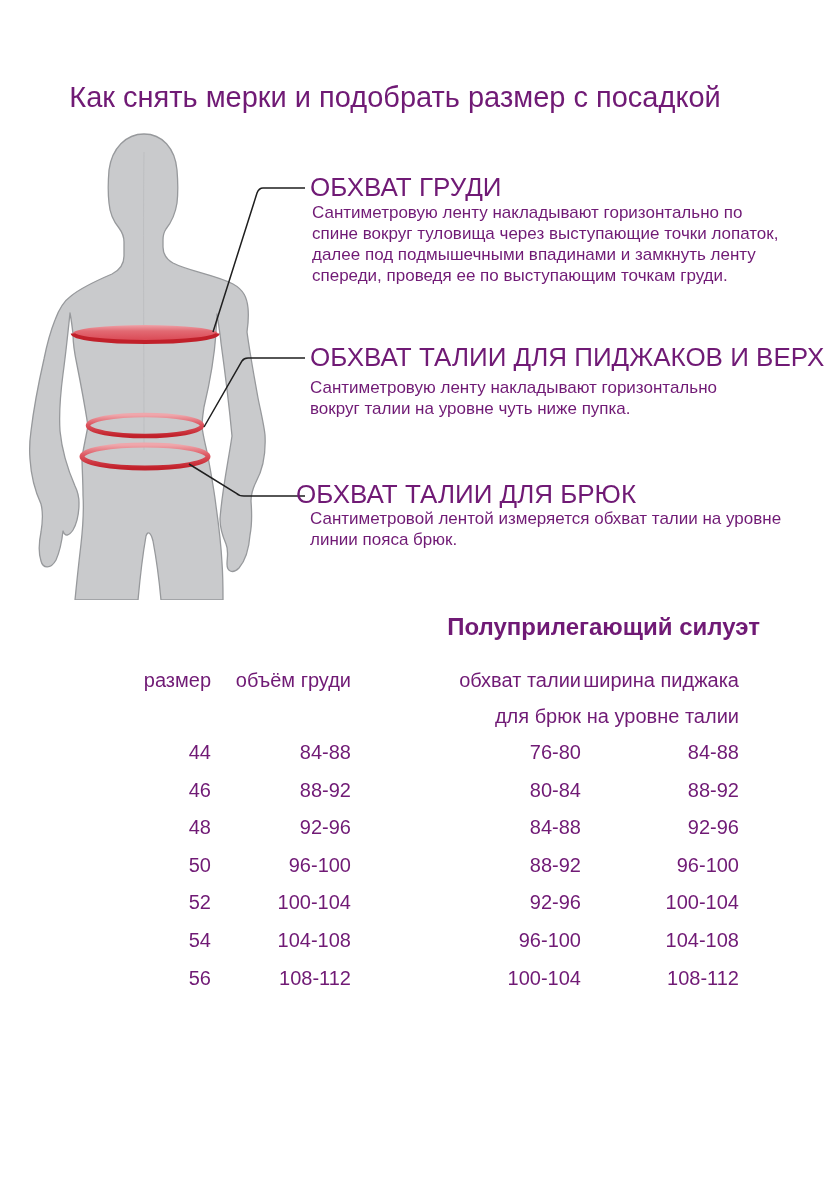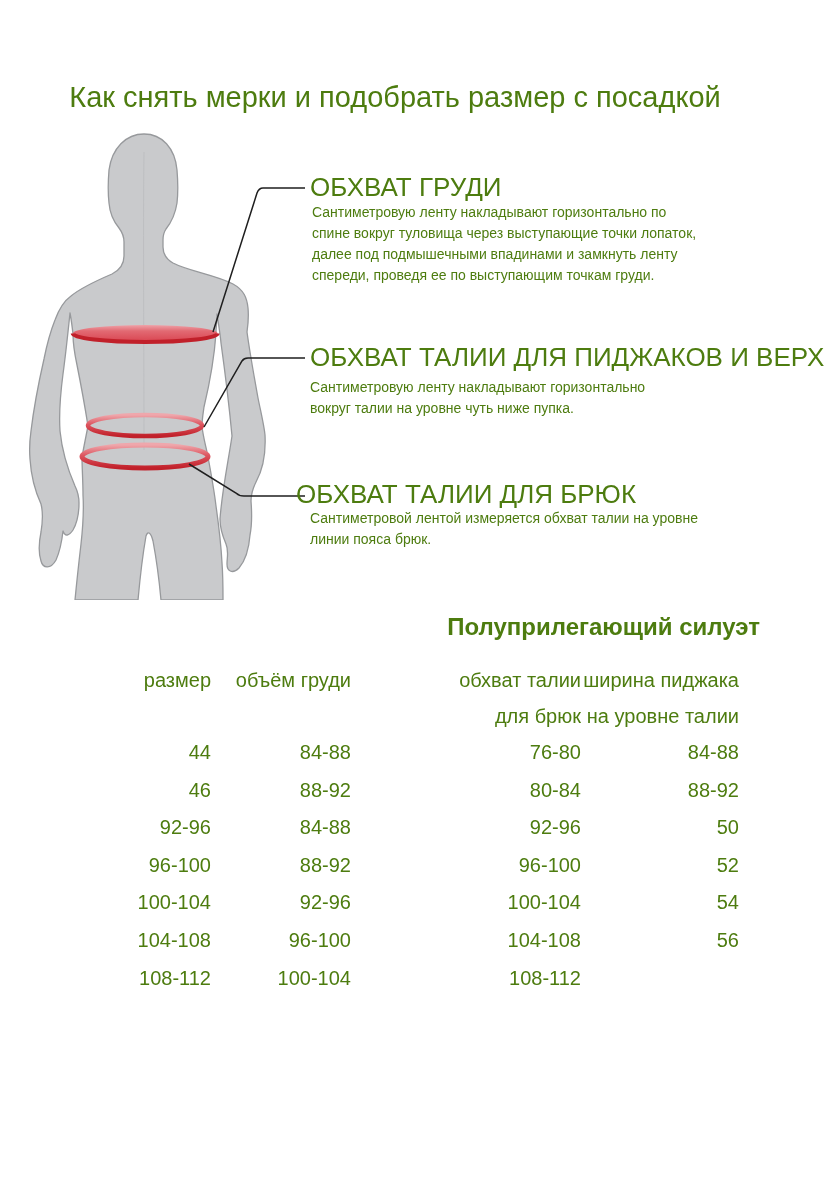--- a/index.html
+++ b/index.html
@@ -1,22 +1,22 @@
 <!DOCTYPE html>
 <html><head>
 <meta charset="utf-8">
 <style>
   html,body{margin:0;padding:0;background:#fff;}
   .page{position:relative;width:825px;height:1200px;background:#fff;overflow:hidden;
-        font-family:"Liberation Sans",sans-serif;color:#4d7c0f;}
+        font-family:"Liberation Sans",sans-serif;color:#701a75;}
   .page-title{position:absolute;left:0;top:80px;width:790px;text-align:center;
         font-size:29px;line-height:34px;white-space:nowrap;}
   .figure-svg{position:absolute;left:0;top:120px;width:310px;height:480px;}
   .m-head{position:absolute;font-size:26px;line-height:24px;white-space:nowrap;}
-  .m-desc{position:absolute;font-size:14px;line-height:21px;white-space:pre-line;}
+  .m-desc{position:absolute;font-size:17px;line-height:21px;white-space:pre-line;}
   .h1{left:310px;top:175px;}   .p1{left:312px;top:202px;}
   .h2{left:310px;top:345px;}   .p2{left:310px;top:377px;}
   .h3{left:296px;top:482px;}   .p3{left:310px;top:508px;}
   .table-title{position:absolute;left:60px;top:612px;width:700px;text-align:right;
         font-size:24px;font-weight:bold;line-height:30px;}
   .size-grid{position:absolute;left:60px;top:668px;display:grid;
         grid-template-columns:151px 140px 230px 158px;
         grid-template-rows:36px 36px repeat(7,37.6px);}
   .size-grid div{text-align:right;font-size:20px;line-height:24px;}
 </style>
@@ -116,20 +116,21 @@
     <div>44</div>
     <div>84-88</div>
     <div>76-80</div>
     <div>84-88</div>
 
     <div>46</div>
     <div>88-92</div>
     <div>80-84</div>
     <div>88-92</div>
 
+    <div>48</div>
     <div>92-96</div>
     <div>84-88</div>
     <div>92-96</div>
 
     <div>50</div>
     <div>96-100</div>
     <div>88-92</div>
     <div>96-100</div>
 
     <div>52</div>

